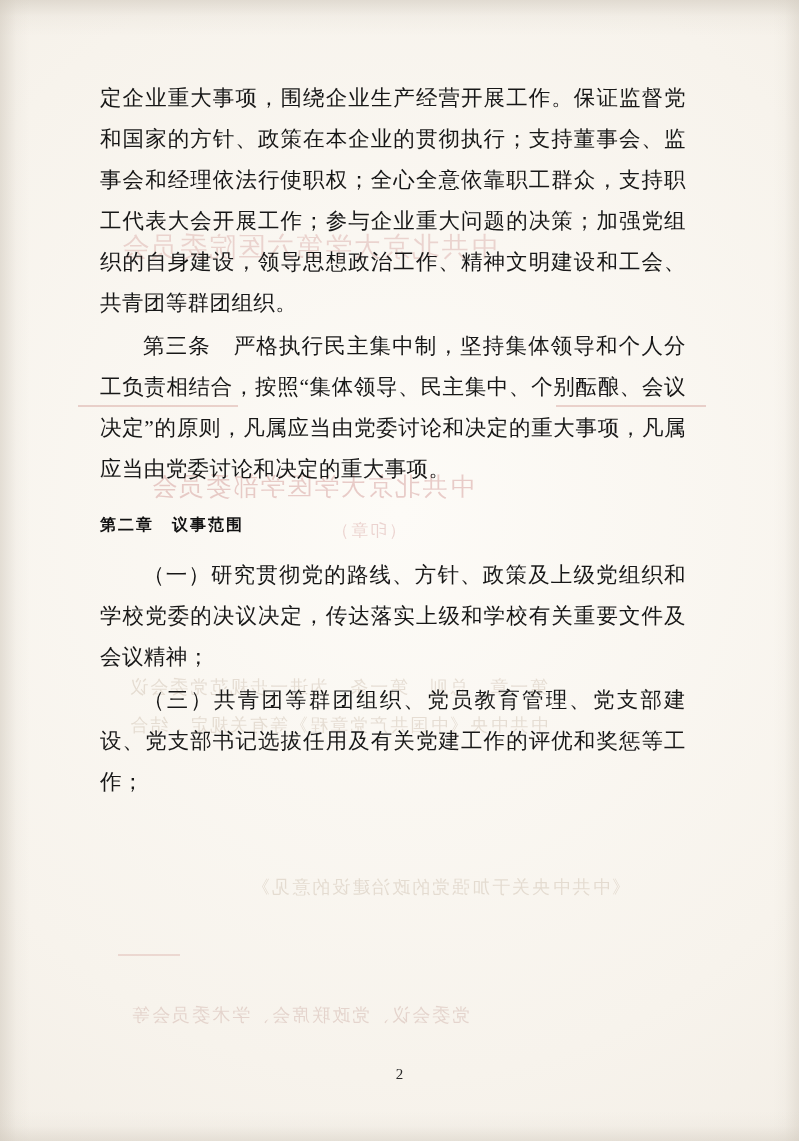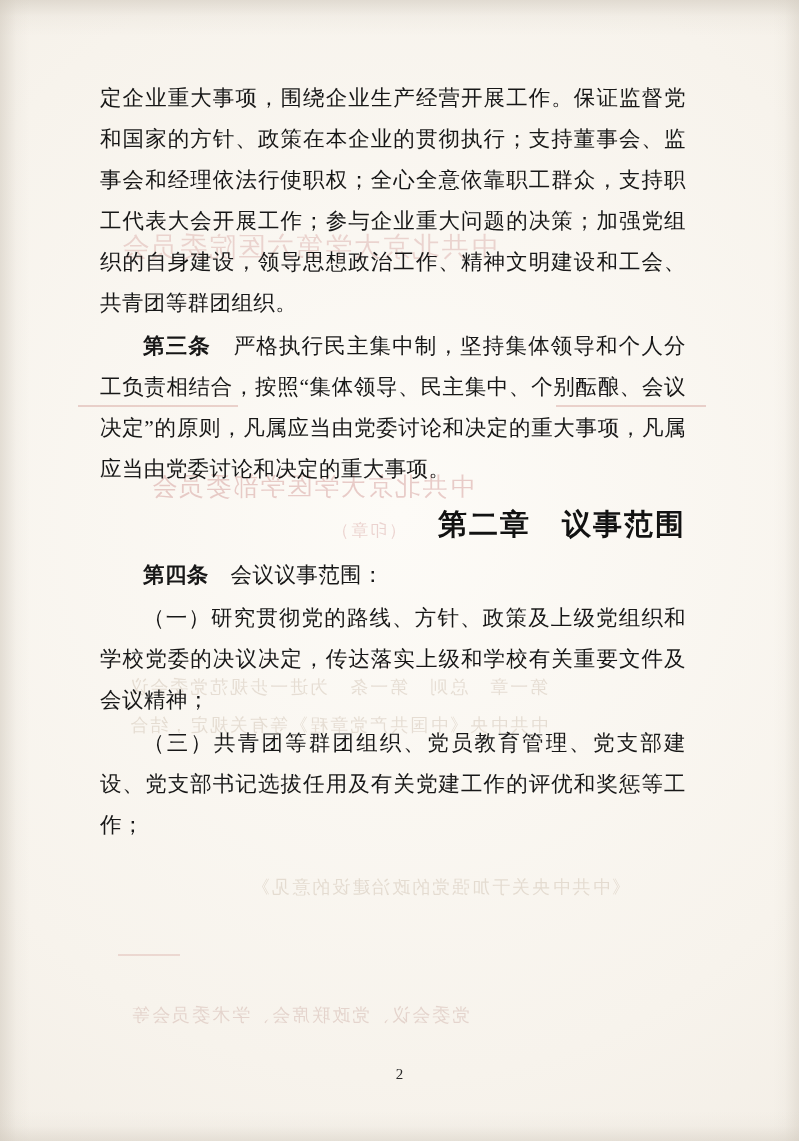--- a/index.html
+++ b/index.html
@@ -59,29 +59,29 @@
     text-align: justify;
     text-justify: inter-ideograph;
     letter-spacing: 0.4px;
     font-family: "Liberation Serif", "DejaVu Serif", serif;
   }
   p.indent {
     text-indent: 2em;
   }
   h2.chapter {
     margin: 14px 0 10px 0;
-    font-size: 29px;
+    font-size: 16px;
     line-height: 41px;
     font-weight: bold;
-    text-align: right;
+    text-align: left;
     color: #121212;
     letter-spacing: 2px;
   }
   .lead {
-    font-weight: bold;
+    font-weight: normal;
   }
   .page-number {
     position: absolute;
     left: 0;
     right: 0;
     bottom: 58px;
     text-align: center;
     font-size: 15px;
     color: #2a2a2a;
     font-family: "Liberation Serif", "DejaVu Serif", serif;
@@ -139,21 +139,20 @@
   <div class="bleed-line l3"></div>
 
   <div class="content">
 
     <p class="para">定企业重大事项，围绕企业生产经营开展工作。保证监督党和国家的方针、政策在本企业的贯彻执行；支持董事会、监事会和经理依法行使职权；全心全意依靠职工群众，支持职工代表大会开展工作；参与企业重大问题的决策；加强党组织的自身建设，领导思想政治工作、精神文明建设和工会、共青团等群团组织。</p>
 
     <p class="para indent"><span class="lead">第三条</span>　<span>严格执行民主集中制，坚持集体领导和个人分工负责相结合，按照“集体领导、民主集中、个别酝酿、会议决定”的原则，凡属应当由党委讨论和决定的重大事项，凡属应当由党委讨论和决定的重大事项。</span></p>
 
     <h2 class="chapter">第二章　议事范围</h2>
 
-    <p class="para indent"><span class="lead">第四条</span>　<span>会议议事范围：</span></p>
 
     <p class="para indent">（一）研究贯彻党的路线、方针、政策及上级党组织和学校党委的决议决定，传达落实上级和学校有关重要文件及会议精神；</p>
 
 
     <p class="para indent">（三）共青团等群团组织、党员教育管理、党支部建设、党支部书记选拔任用及有关党建工作的评优和奖惩等工作；</p>
 
   </div>
 
   <div class="page-number">2</div>
 

